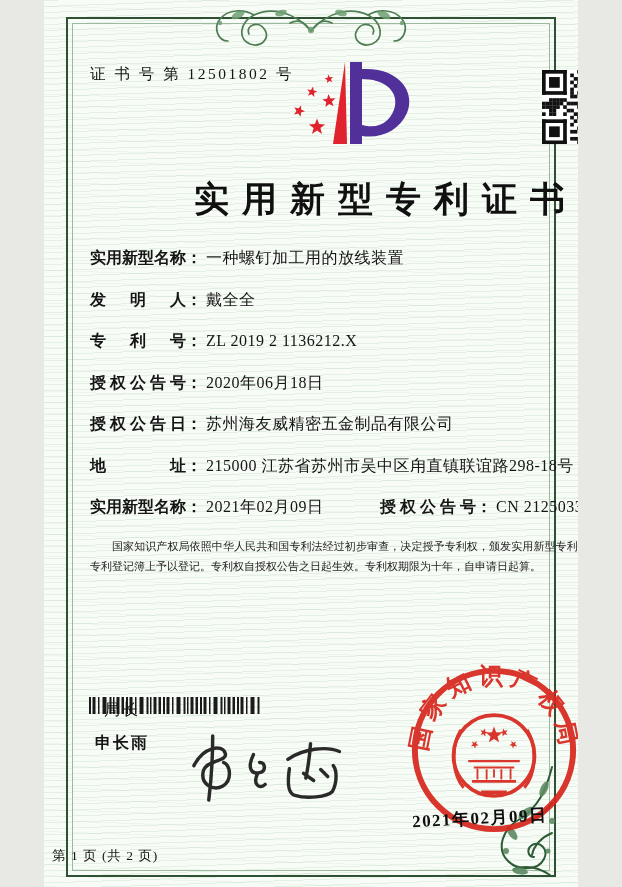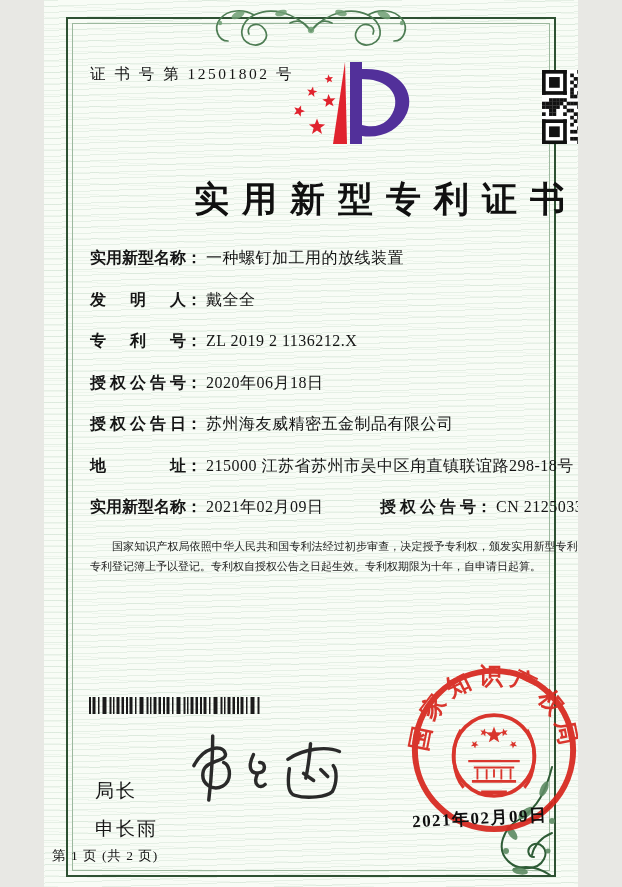--- a/index.html
+++ b/index.html
@@ -29,23 +29,23 @@
   .f-row { position:relative; height:41.5px; }
   .f-label { display:inline-block; width:96px; text-align:justify; text-align-last:justify; font-weight:700; vertical-align:top; }
   .f-colon { font-weight:600; }
   .f-value { font-weight:500; letter-spacing:0.5px; }
   .f-pair-right { position:absolute; left:290px; top:0; }
 
   .body-text { position:absolute; left:46px; top:536px; width:532px; font-size:11px; line-height:1.82; text-align:justify; color:#1c1c1c; font-weight:500; }
   .body-text p { text-indent:2em; }
 
   .barcode { position:absolute; left:45px; top:697px; }
-  .officer { position:absolute; left:51px; top:778px; font-size:19px; }
+  .officer { position:absolute; left:51px; top:700px; font-size:16px;text-align:center; }
   .officer .o-title { margin-bottom:12px; font-weight:500; letter-spacing:2px; }
-  .officer .o-name { font-weight:400; letter-spacing:2px; }
+  .officer .o-name { font-weight:700; letter-spacing:2px; }
   .signature { position:absolute; left:128px; top:720px; }
 
   .seal { position:absolute; left:358px; top:658px; width:184px; height:184px; opacity:0.92; }
   .seal-date { position:absolute; left:368px; top:806px; width:165px; font-size:17px; font-weight:700; letter-spacing:1.5px; transform:rotate(-3deg); color:#0e0e0e; }
 
   .footer { position:absolute; left:8px; right:0; top:847px; text-align:left; font-size:13.5px; letter-spacing:1px; font-weight:500; }
 </style>
 </head>
 <body>
 

